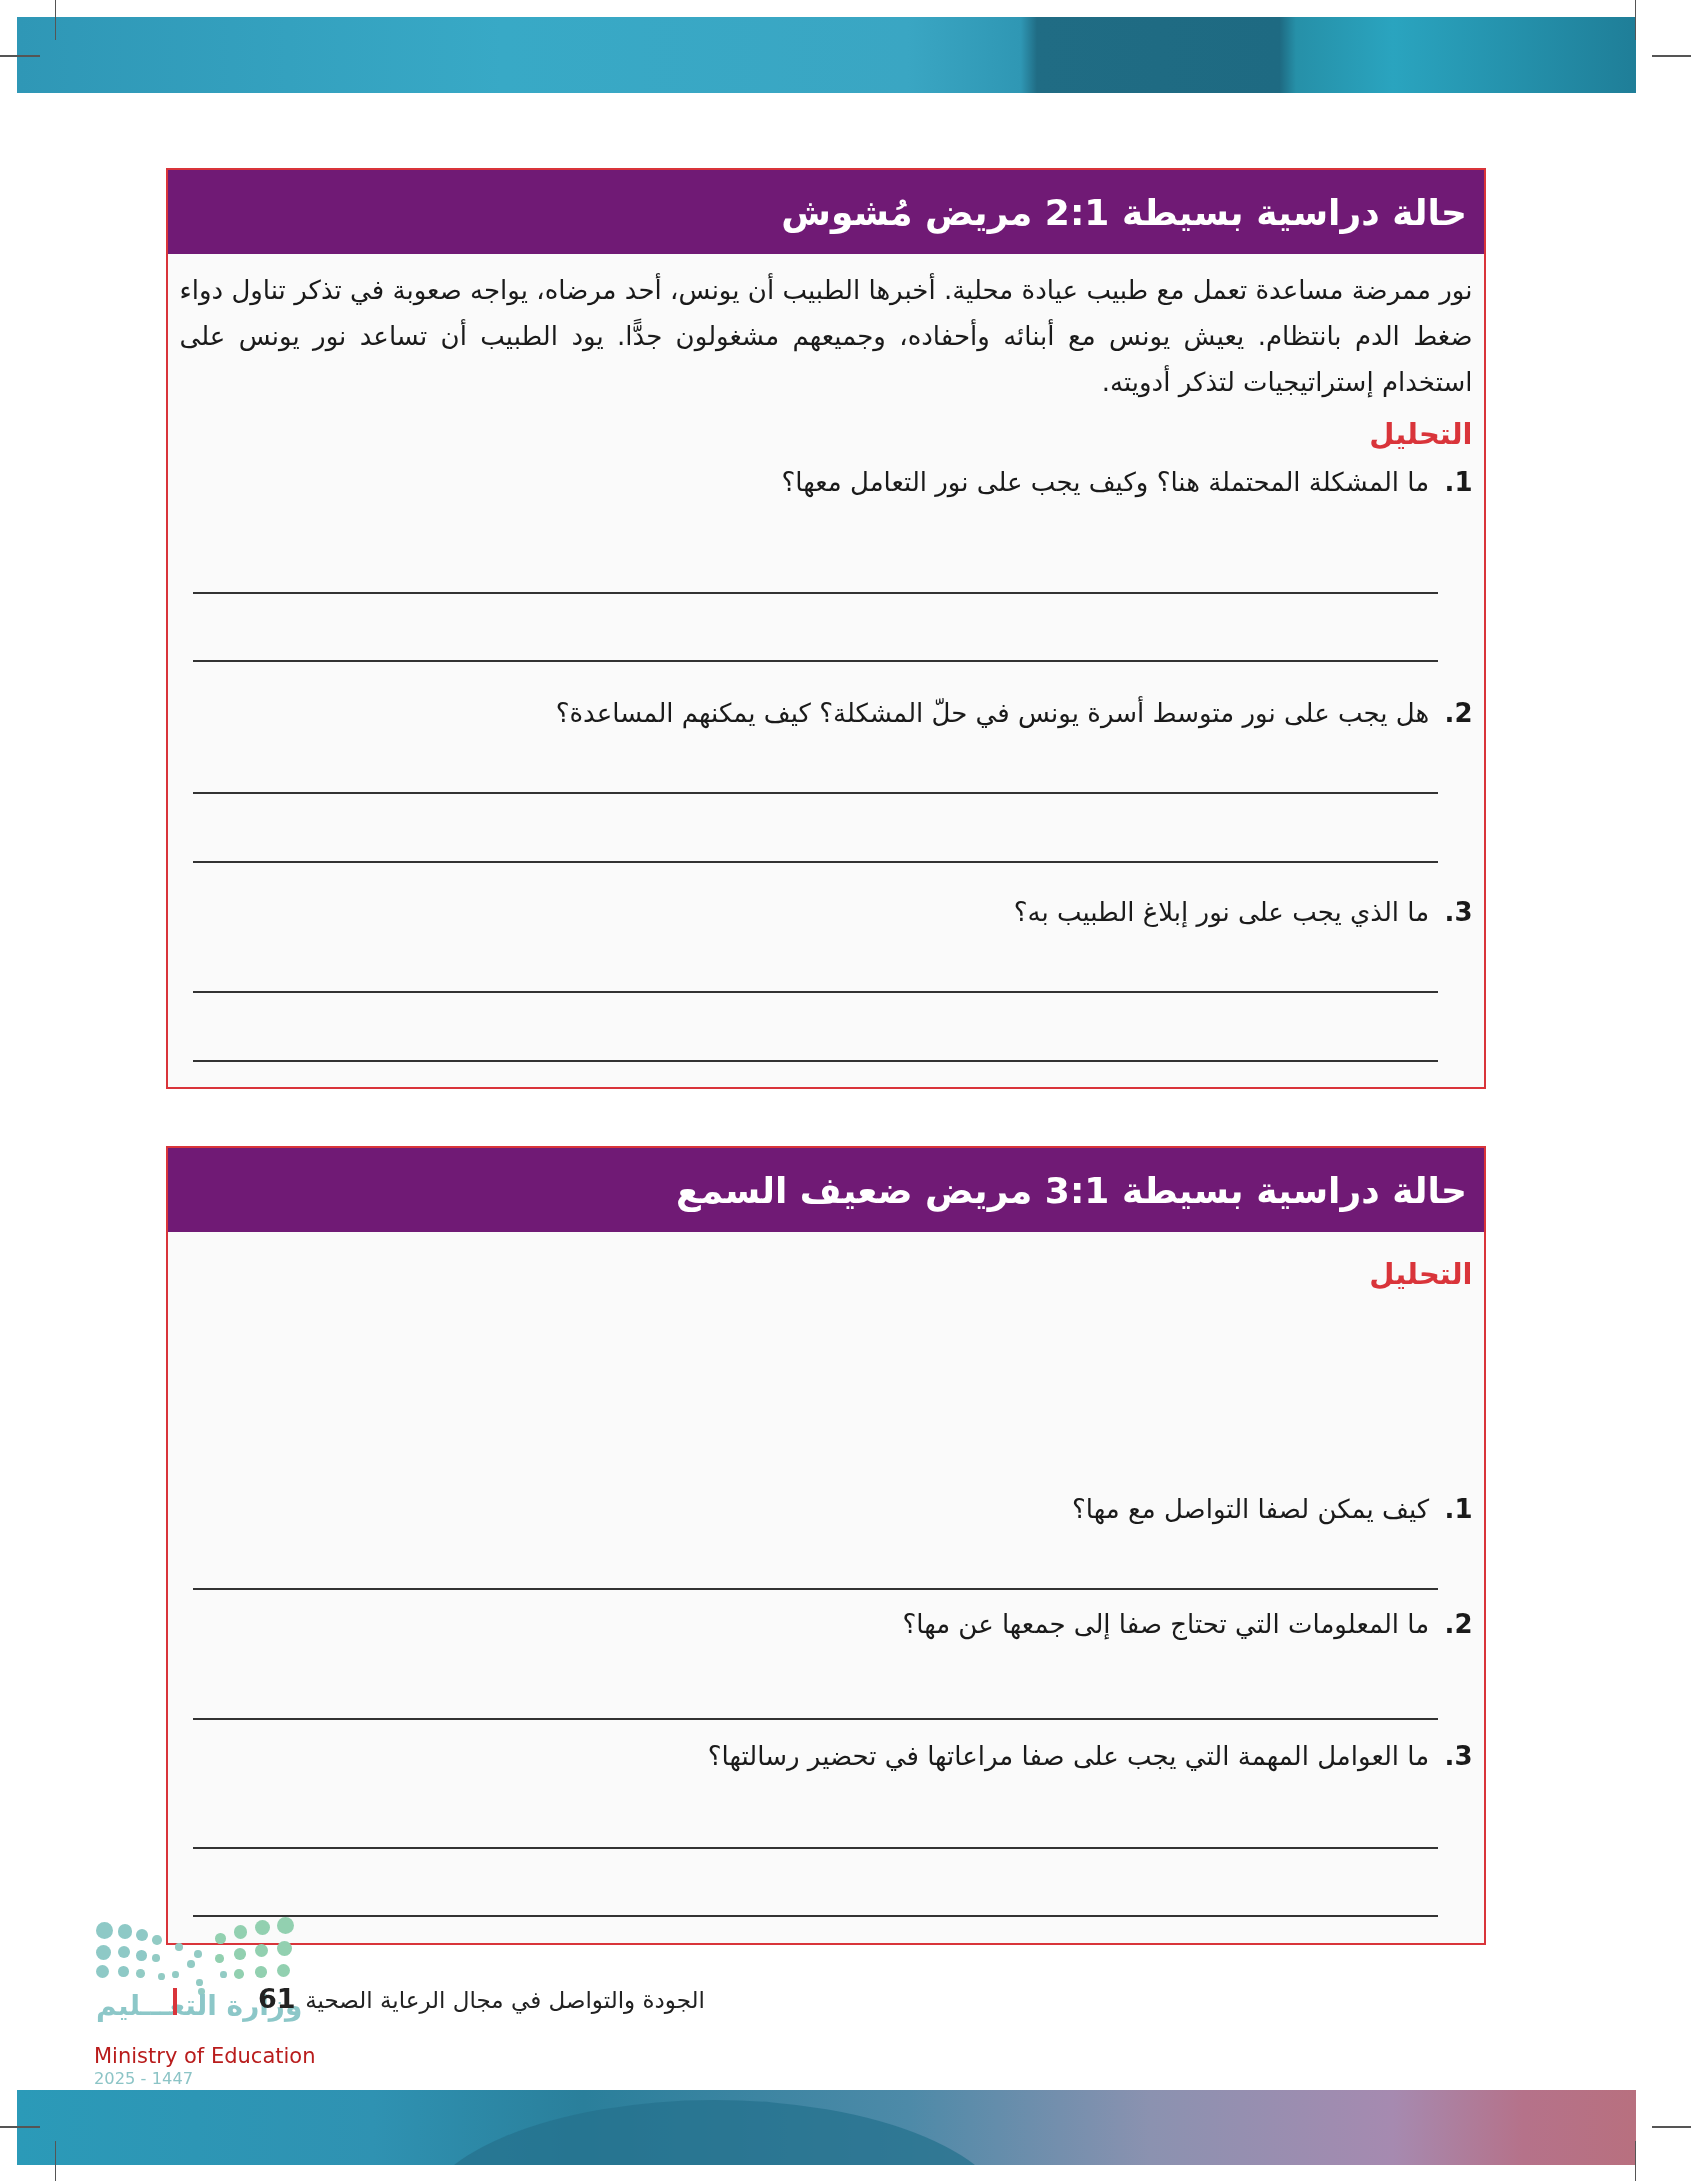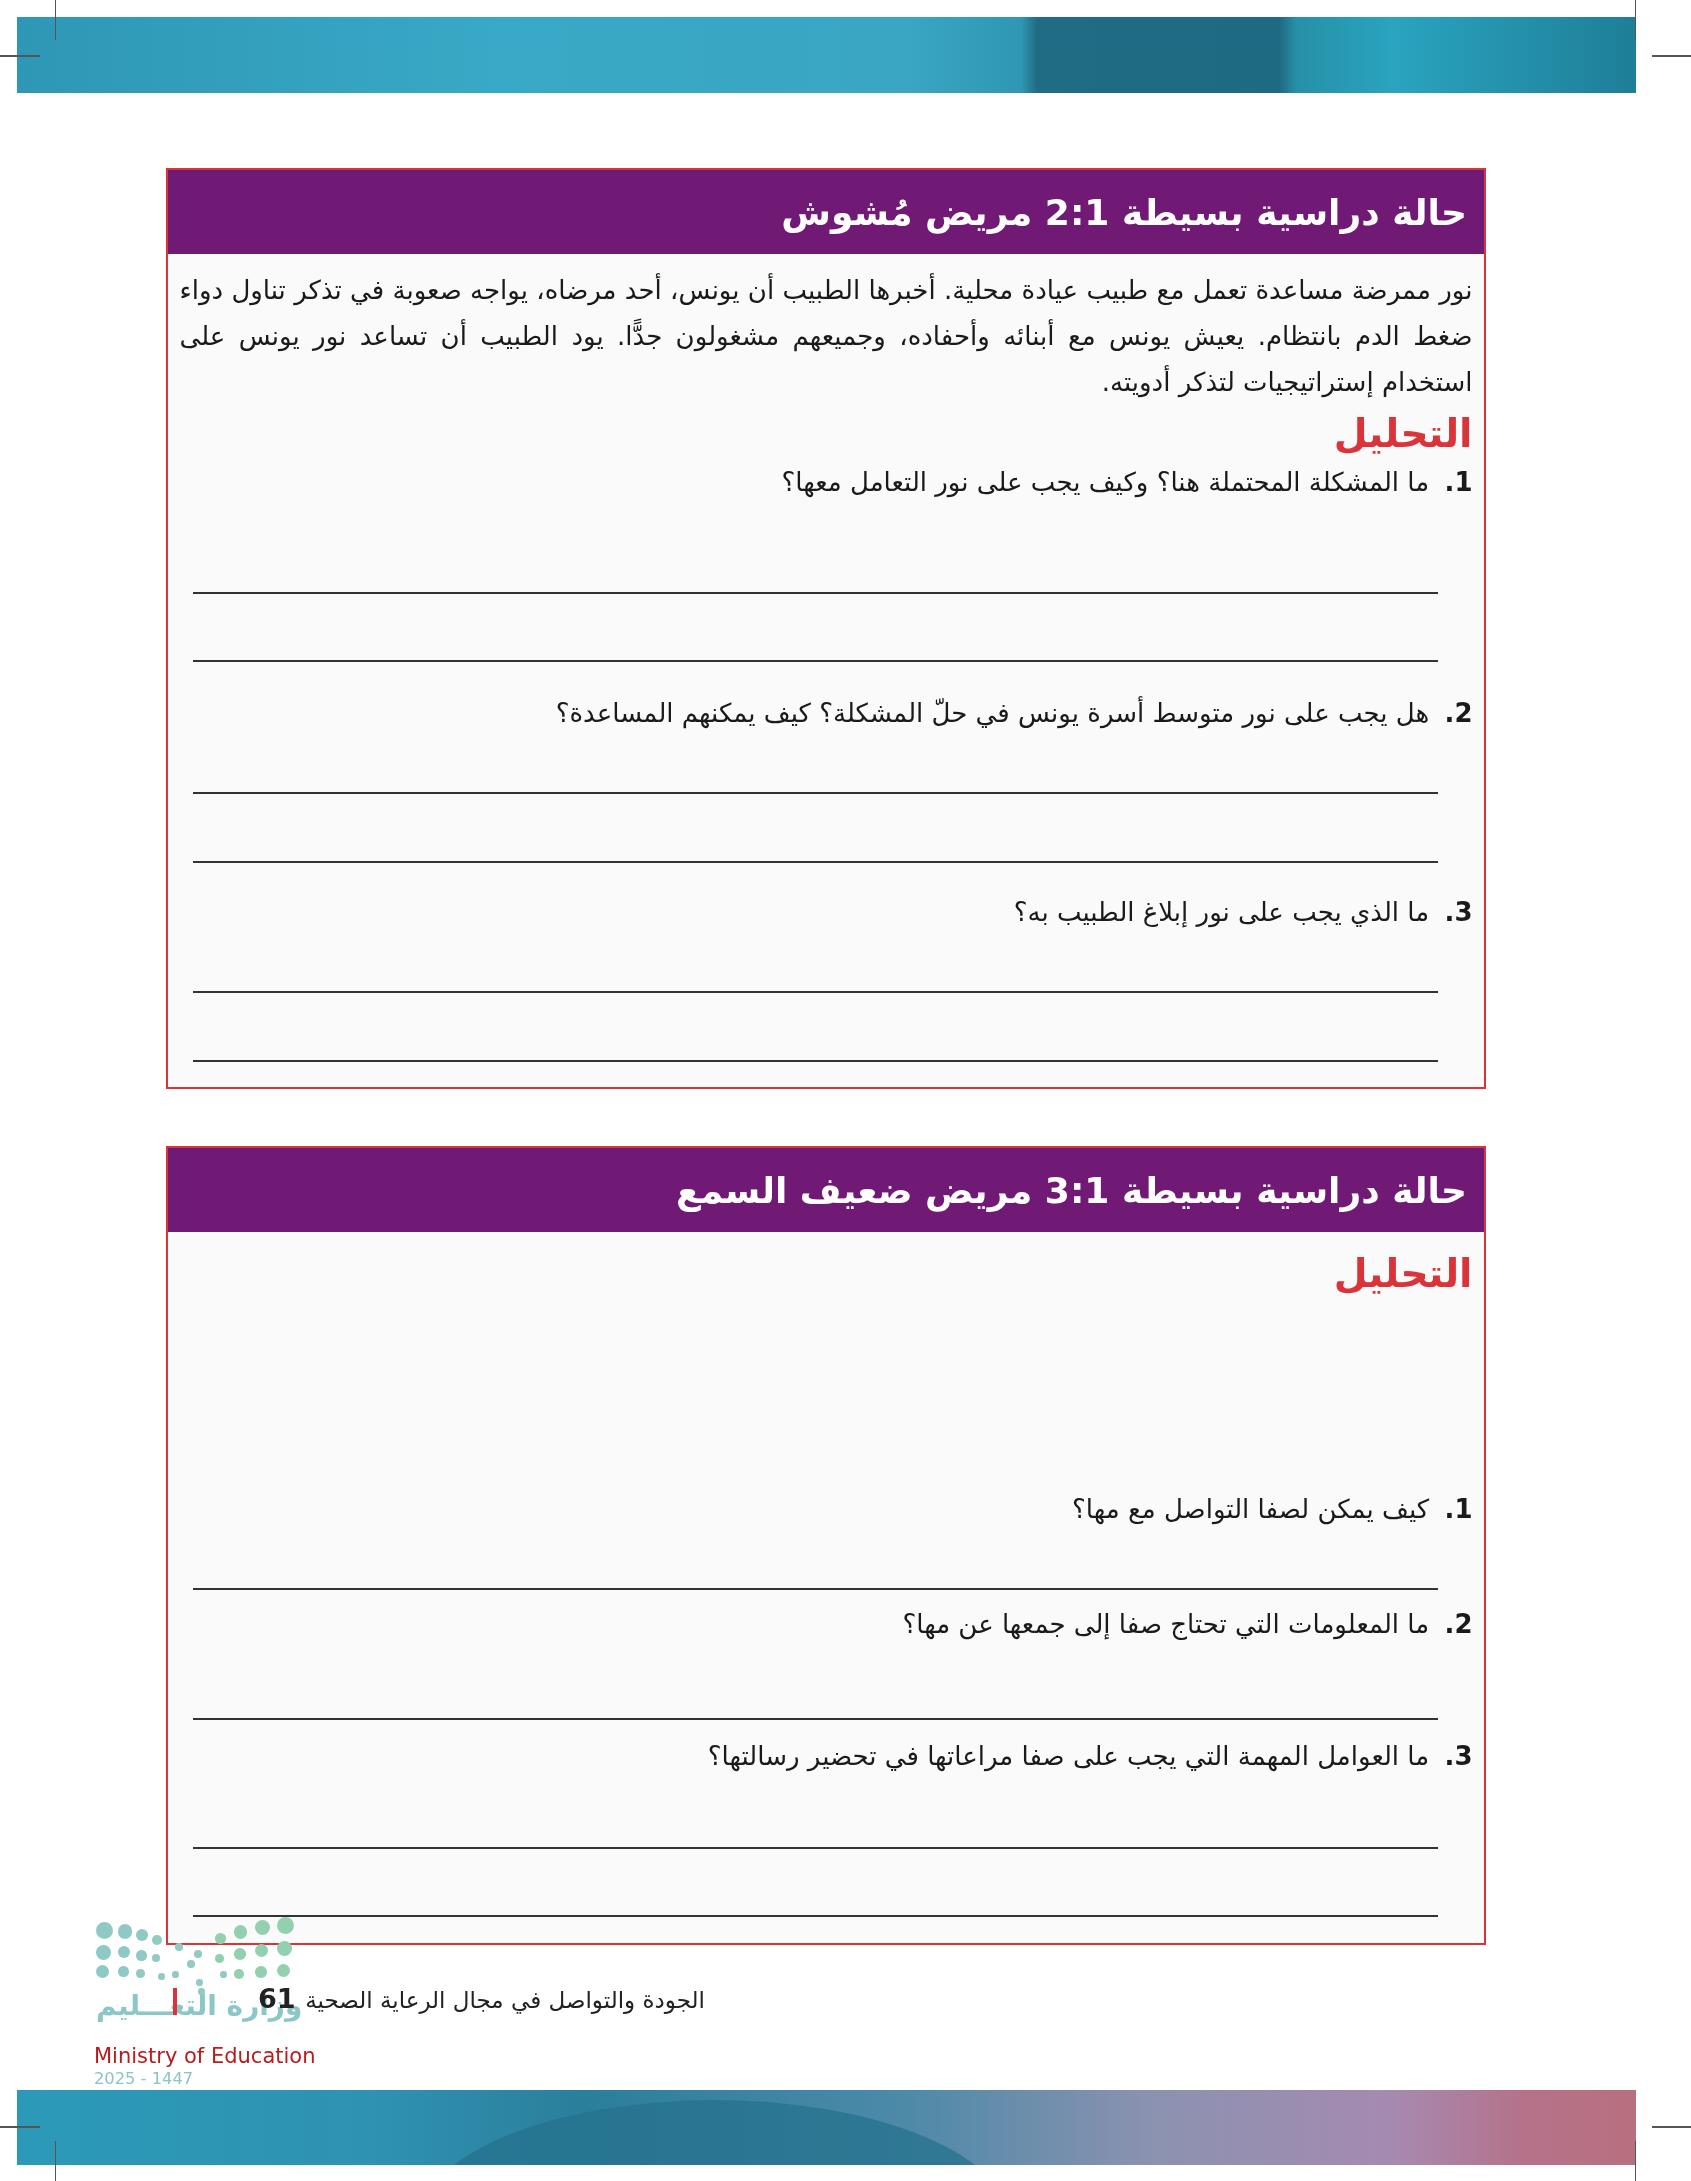--- a/index.html
+++ b/index.html
@@ -31,21 +31,21 @@
     height: 84px; background: #701a75; color: #fff;
     display: flex; align-items: center; justify-content: flex-start;
     direction: rtl; padding-right: 17px;
     font-family: "DejaVu Sans", sans-serif; font-weight: bold; font-size: 36px;
   }
   .case-body { direction: rtl; padding: 13.4px 11.5px 0 11.5px; position: relative; border-radius: 21px; }
   .intro {
     font-size: 26px; line-height: 46px; text-align: justify; color: #1a1a1a;
   }
   .analysis-title {
-    color: #d9343a; font-weight: bold; font-size: 39px; margin-top: 5.7px; height: 46px; line-height: 46px;
+    color: #d9343a; font-weight: bold; font-size: 29px; margin-top: 5.7px; height: 46px; line-height: 46px;
   }
   .question {
     font-size: 26px; line-height: 38px; display: flex; align-items: baseline;
   }
   .q-num { font-weight: bold; margin-left: 15.3px; }
   .answer-line {
     position: absolute; left: 25px; width: 1245px; height: 1.9px; background: #333;
   }
 
   

